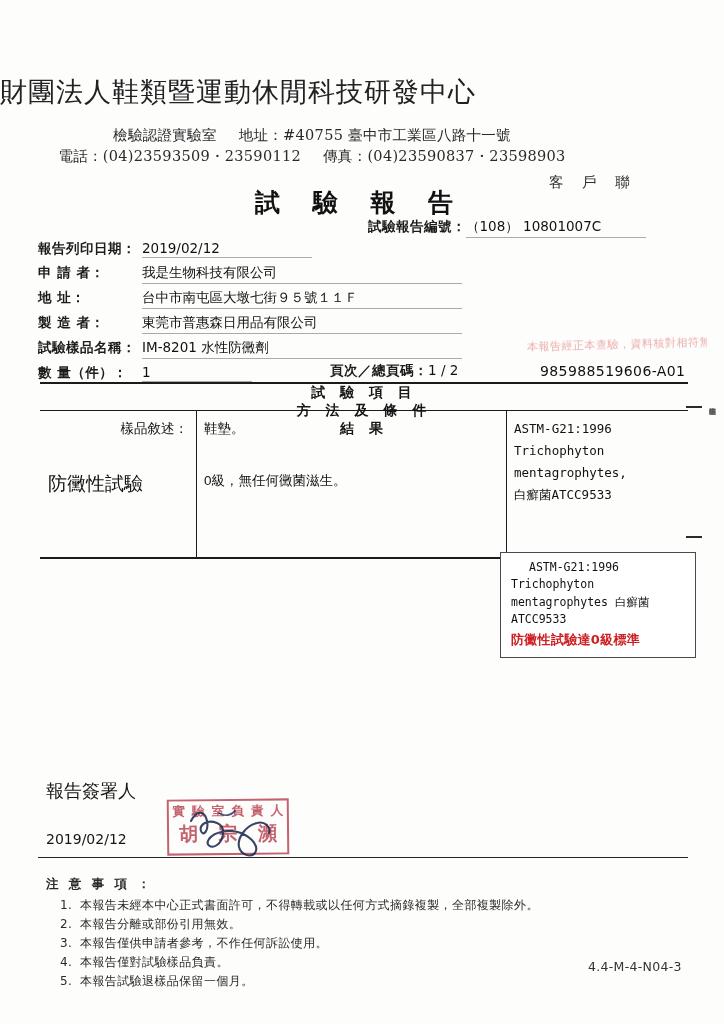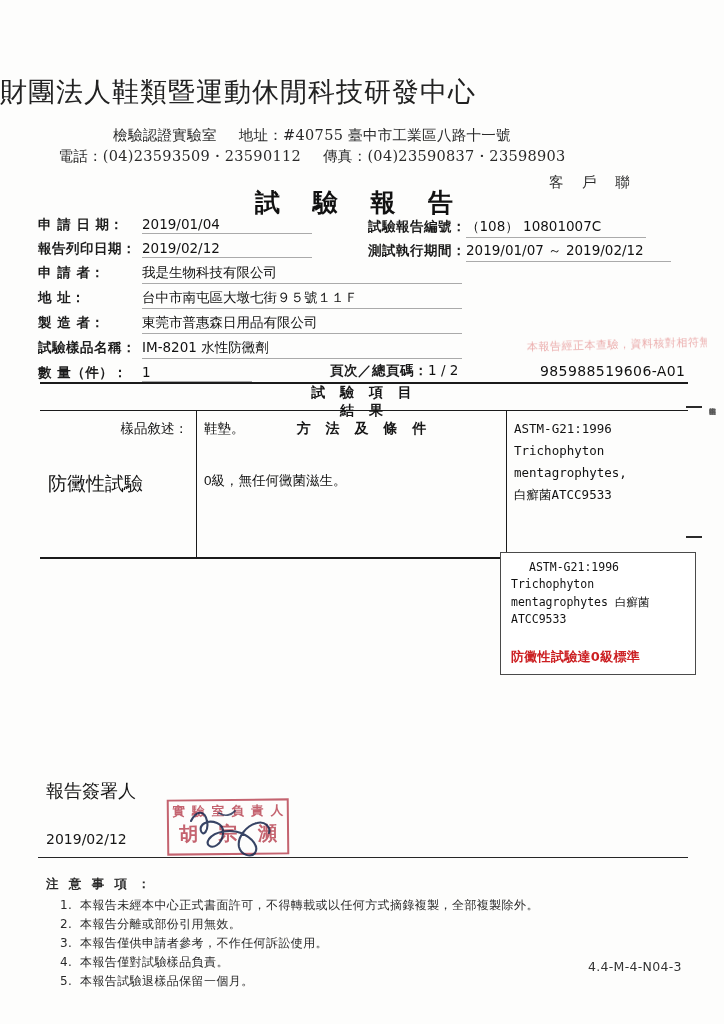--- a/index.html
+++ b/index.html
@@ -231,21 +231,21 @@
     color: #111;
   }
   .annot .ln1 { padding-left: 18px; }
   .annot .cjk { font-family: "DejaVu Sans", sans-serif; }
   .annot .red {
     color: #cc1f22;
     font-family: "DejaVu Sans", sans-serif;
     font-weight: 700;
     font-size: 13px;
     letter-spacing: 0.3px;
-    margin-top: 19px;
+    margin-top: 2px;
   }
 
   
   .margin-artifact {
     position: absolute;
     top: 402px;
     left: 690px;
     width: 26px;
     height: 160px;
     font-size: 7px;
@@ -376,23 +376,20 @@
   <div class="lab-line l1">
     <span>檢驗認證實驗室</span><span class="gap"></span><span>地址：</span><span>#40755 臺中市工業區八路十一號</span>
   </div>
   <div class="lab-line l2">
     <span>電話：</span><span>(04)23593509・23590112</span><span class="gap"></span><span>傳真：</span><span>(04)23590837・23598903</span>
   </div>
 
   <div class="report-title">試 驗 報 告</div>
   <div class="customer-copy">客 戶 聯</div>
 
-  <div class="field" id="f-apply-date">
-    <span class="lbl lbl-w1">申 請 日 期：</span><span class="val uline" style="width:170px">2019/01/04</span>
-  </div>
 
   <div class="field" id="f-print-date">
     <span class="lbl lbl-w1">報告列印日期：</span><span class="val uline" style="width:170px">2019/02/12</span>
   </div>
 
   <div class="field" id="f-applicant">
     <span class="lbl lbl-w1">申 請 者：</span><span class="val val-cjk uline" style="min-width:320px">我是生物科技有限公司</span>
   </div>
 
   <div class="field" id="f-address">
@@ -408,39 +405,36 @@
   </div>
 
   <div class="field" id="f-qty">
     <span class="lbl lbl-w1">數 量（件）：</span><span class="val uline" style="width:110px">1</span>
   </div>
 
   <div class="field" id="f-report-no">
     <span class="lbl">試驗報告編號：</span><span class="val uline" style="min-width:180px">（108） 10801007C</span>
   </div>
 
-  <div class="field" id="f-test-period">
-    <span class="lbl">測試執行期間：</span><span class="val uline" style="min-width:205px">2019/01/07 ～ 2019/02/12</span>
-  </div>
 
   <div class="field" id="f-pageno">
     <span class="lbl">頁次／總頁碼：</span><span class="val">1 / 2</span>
   </div>
 
   <div id="f-barcode">985988519606-A01</div>
 
   <div class="faint-stamp">本報告經正本查驗，資料核對相符無誤</div>
 
   <div class="tbl">
     <div class="tbl-rule-top"></div>
 
     <div class="thead">
       <div class="th col1">試 驗 項 目</div>
+      <div class="th col3">方 法 及 條 件</div>
       <div class="th col2">結 果</div>
-      <div class="th col3">方 法 及 條 件</div>
     </div>
 
     <div class="tbl-rule-mid"></div>
 
     <div class="tbody">
       <div class="vline1"></div>
       <div class="vline2"></div>
 
       <div class="cell col1">
         <div class="sample-desc">樣品敘述：</div>

